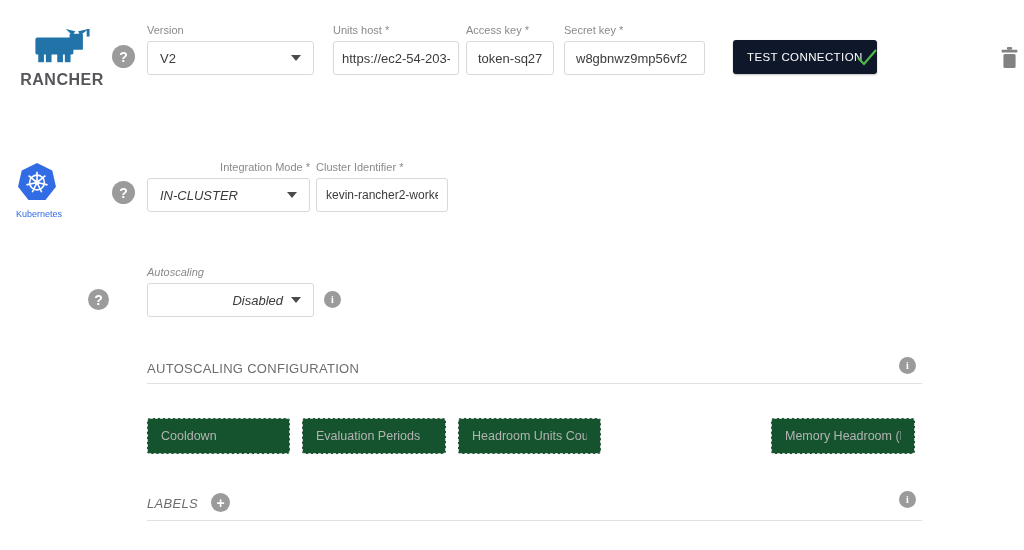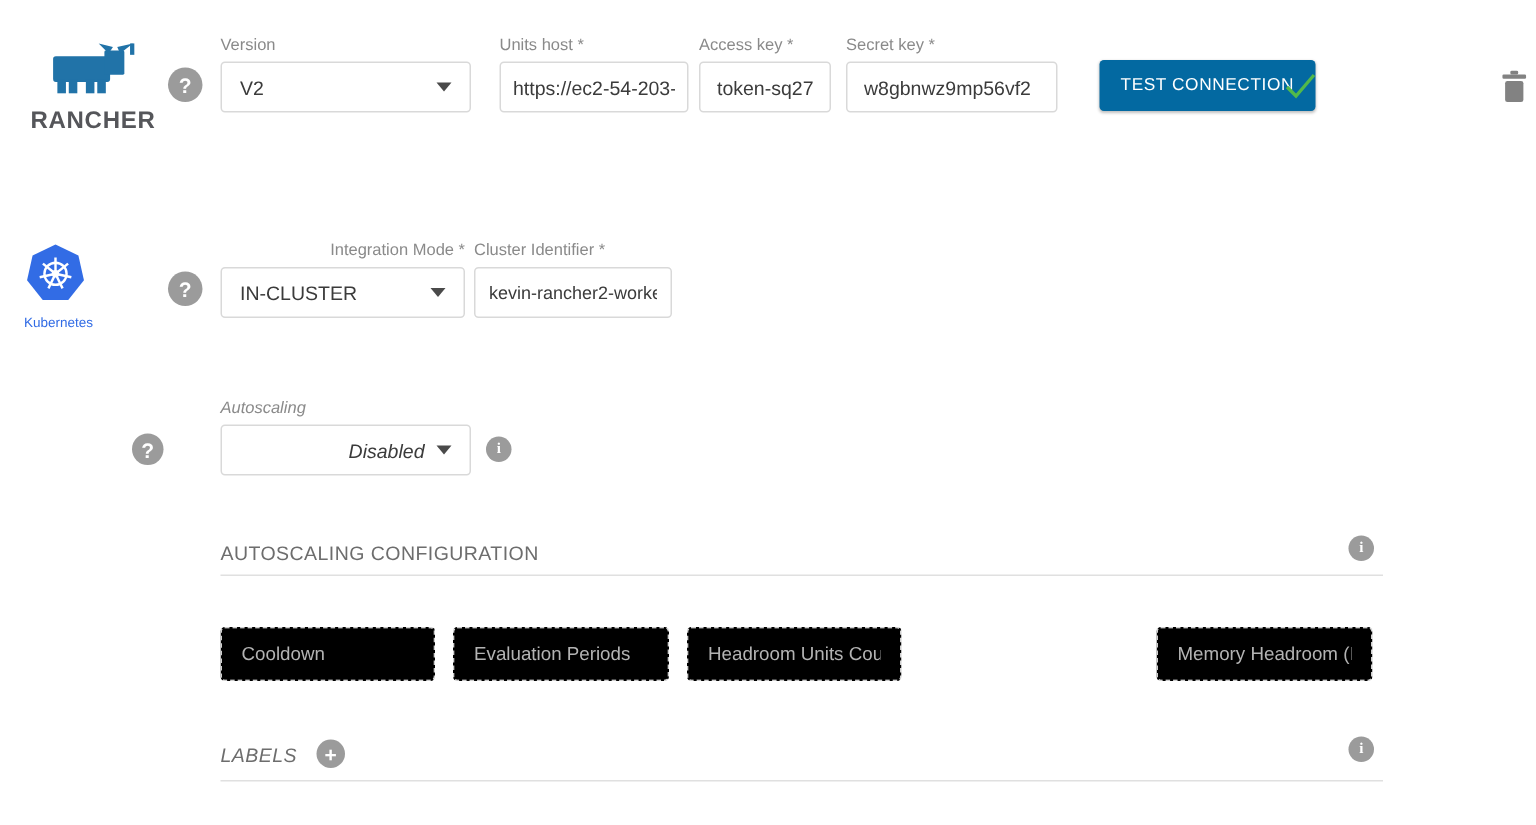--- a/index.html
+++ b/index.html
@@ -25,29 +25,29 @@
   .help-icon{width:23px;height:23px;font-size:14px;font-weight:bold;}
   .info-icon{width:17px;height:17px;font-size:10px;font-weight:bold;font-family:"Liberation Serif",serif;}
   .plus-icon{width:19px;height:19px;font-size:14px;font-weight:bold;}
   
   .rancher-logo{position:absolute;left:14px;top:28px;width:96px;text-align:center;}
   .rancher-name{font-size:16px;font-weight:bold;color:#55565a;letter-spacing:.5px;margin-top:1px;}
   .k8s-logo{position:absolute;left:16px;top:162px;width:58px;}
   .k8s-name{font-size:9px;color:#326ce5;margin-top:2px;}
   
   .primary-btn{position:absolute;left:733px;top:40px;height:34px;padding:0 14px;
-       background:#0369a1;color:#fff;border:none;border-radius:3px;font-size:11.5px;
+       background:#0f172a;color:#fff;border:none;border-radius:3px;font-size:11.5px;
        font-family:"Liberation Sans",sans-serif;letter-spacing:.4px;cursor:pointer;
        box-shadow:0 1px 2px rgba(0,0,0,.25);}
   
   .section-title{position:absolute;font-size:13px;color:#6d6d6d;letter-spacing:.3px;white-space:nowrap;}
   .divider{position:absolute;left:147px;width:775px;height:1px;background:#e0e0e0;}
   
   .disabled-input{position:absolute;top:418px;height:36px;border:1px dashed #cfcfcf;border-radius:3px;
-       background:#000000;font-family:"Liberation Sans",sans-serif;font-size:12.5px;color:#9d9d9d;
+       background:#14532d;font-family:"Liberation Sans",sans-serif;font-size:12.5px;color:#9d9d9d;
        padding:0 13px;box-sizing:border-box;outline:none;}
   .disabled-input::placeholder{color:#b3b3b3;opacity:1;}
 </style>
 </head>
 <body>
 
 <div id="canvas">
 
   <div class="rancher-logo">
     <svg width="68" height="38" viewBox="0 0 68 40">
@@ -124,21 +124,21 @@
     </svg>
     <div class="k8s-name">Kubernetes</div>
   </div>
 
   <div class="circle-icon help-icon" style="left:112px;top:181px;">
     <span>?</span>
   </div>
 
   <div class="field" style="left:147px;top:161px;text-align:right;">
     <span class="field-label">Integration Mode *</span>
-    <div class="box select-box" style="width:137px;">
+    <div class="box select-box" style="width:137px;font-style:italic;">
       <span class="select-value">IN-CLUSTER</span>
       <span class="caret"></span>
     </div>
   </div>
 
   <div class="field" style="left:316px;top:161px;width:132px;">
     <span class="field-label">Cluster Identifier *</span>
     <input class="text-input" style="font-size: 12px; padding: 0px 9px;" value="kevin-rancher2-workers">
   </div>
 

